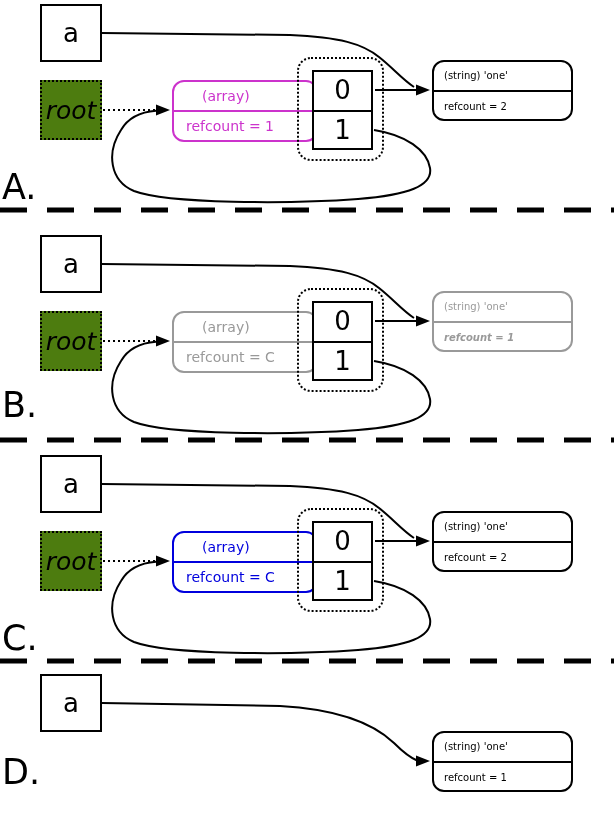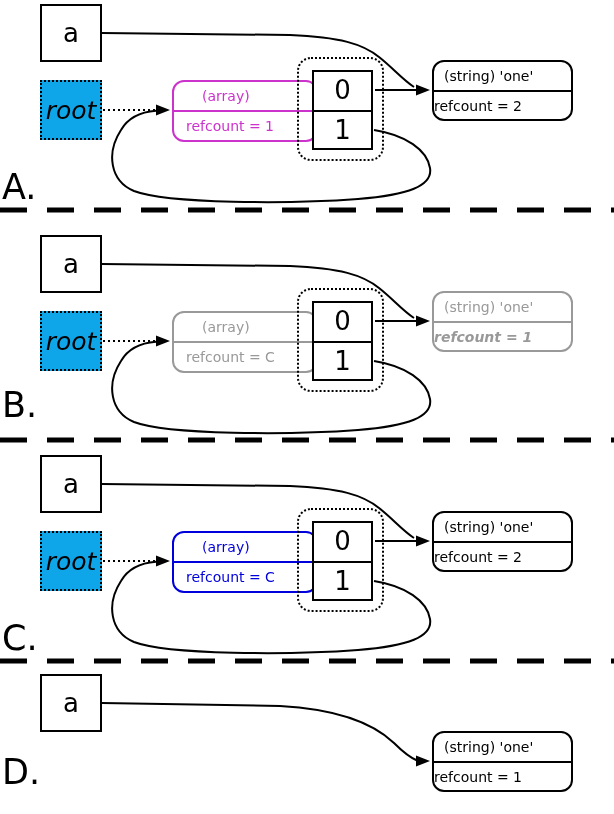--- a/index.html
+++ b/index.html
@@ -9,21 +9,21 @@
   }
   #edges{position:absolute;left:0;top:0;z-index:1;}
   .panel{position:absolute;left:0;width:614px;z-index:2;--accent:#000;--string-color:#000;}
   .abox{
     position:absolute;left:40px;top:4px;width:62px;height:58px;box-sizing:border-box;
     border:2px solid #000;background:#fff;display:flex;align-items:center;justify-content:center;
     font-size:26px;z-index:2;
   }
   .rootbox{
     position:absolute;left:40px;top:80px;width:62px;height:60px;box-sizing:border-box;
-    border:2px dotted #000;background:#0ea5e9;display:flex;align-items:center;justify-content:center;
+    border:2px dotted #000;background:#4d7c0f;display:flex;align-items:center;justify-content:center;
     font-size:25px;font-style:italic;z-index:2;
   }
   .arraybox{
     position:absolute;left:172px;top:80px;width:146px;height:62px;box-sizing:border-box;
     border:2px solid var(--accent);border-radius:12px;background:#fff;color:var(--accent);
     font-size:14px;z-index:2;overflow:hidden;
   }
   .arow1{height:28px;line-height:28px;border-bottom:2px solid var(--accent);padding-left:28px;}
   .arow2{height:28px;line-height:28px;padding-left:12px;}
   .cells-outline{
@@ -32,24 +32,24 @@
   }
   .cellsbox{
     position:absolute;left:312px;top:70px;width:61px;height:80px;box-sizing:border-box;
     border:2px solid #000;background:#fff;z-index:4;
   }
   .cell{height:38px;line-height:37px;text-align:center;font-size:26px;color:#000;}
   .cell.c0{border-bottom:2px solid #000;}
   .stringbox{
     position:absolute;left:432px;top:60px;width:141px;height:61px;box-sizing:border-box;
     border:2px solid var(--string-color);border-radius:12px;background:#fff;color:var(--string-color);
-    font-size:14px;z-index:2;overflow:hidden;
+    font-size:10px;z-index:2;overflow:hidden;
   }
   .srow1{height:28px;line-height:28px;border-bottom:2px solid var(--string-color);padding-left:10px;}
-  .srow2{height:28px;line-height:29px;}
+  .srow2{height:28px;line-height:29px;padding-left:10px;}
   .refcount-emph .srow2{font-weight:bold;font-style:italic;}
   .plabel{position:absolute;left:2px;top:170px;font-size:35px;line-height:1;color:#000;}
 </style>
 </head>
 <body>
 
 <div id="canvas">
 
   <svg id="edges" width="614" height="814" viewBox="0 0 614 814">
     <g fill="none" stroke="#000" stroke-width="2">

